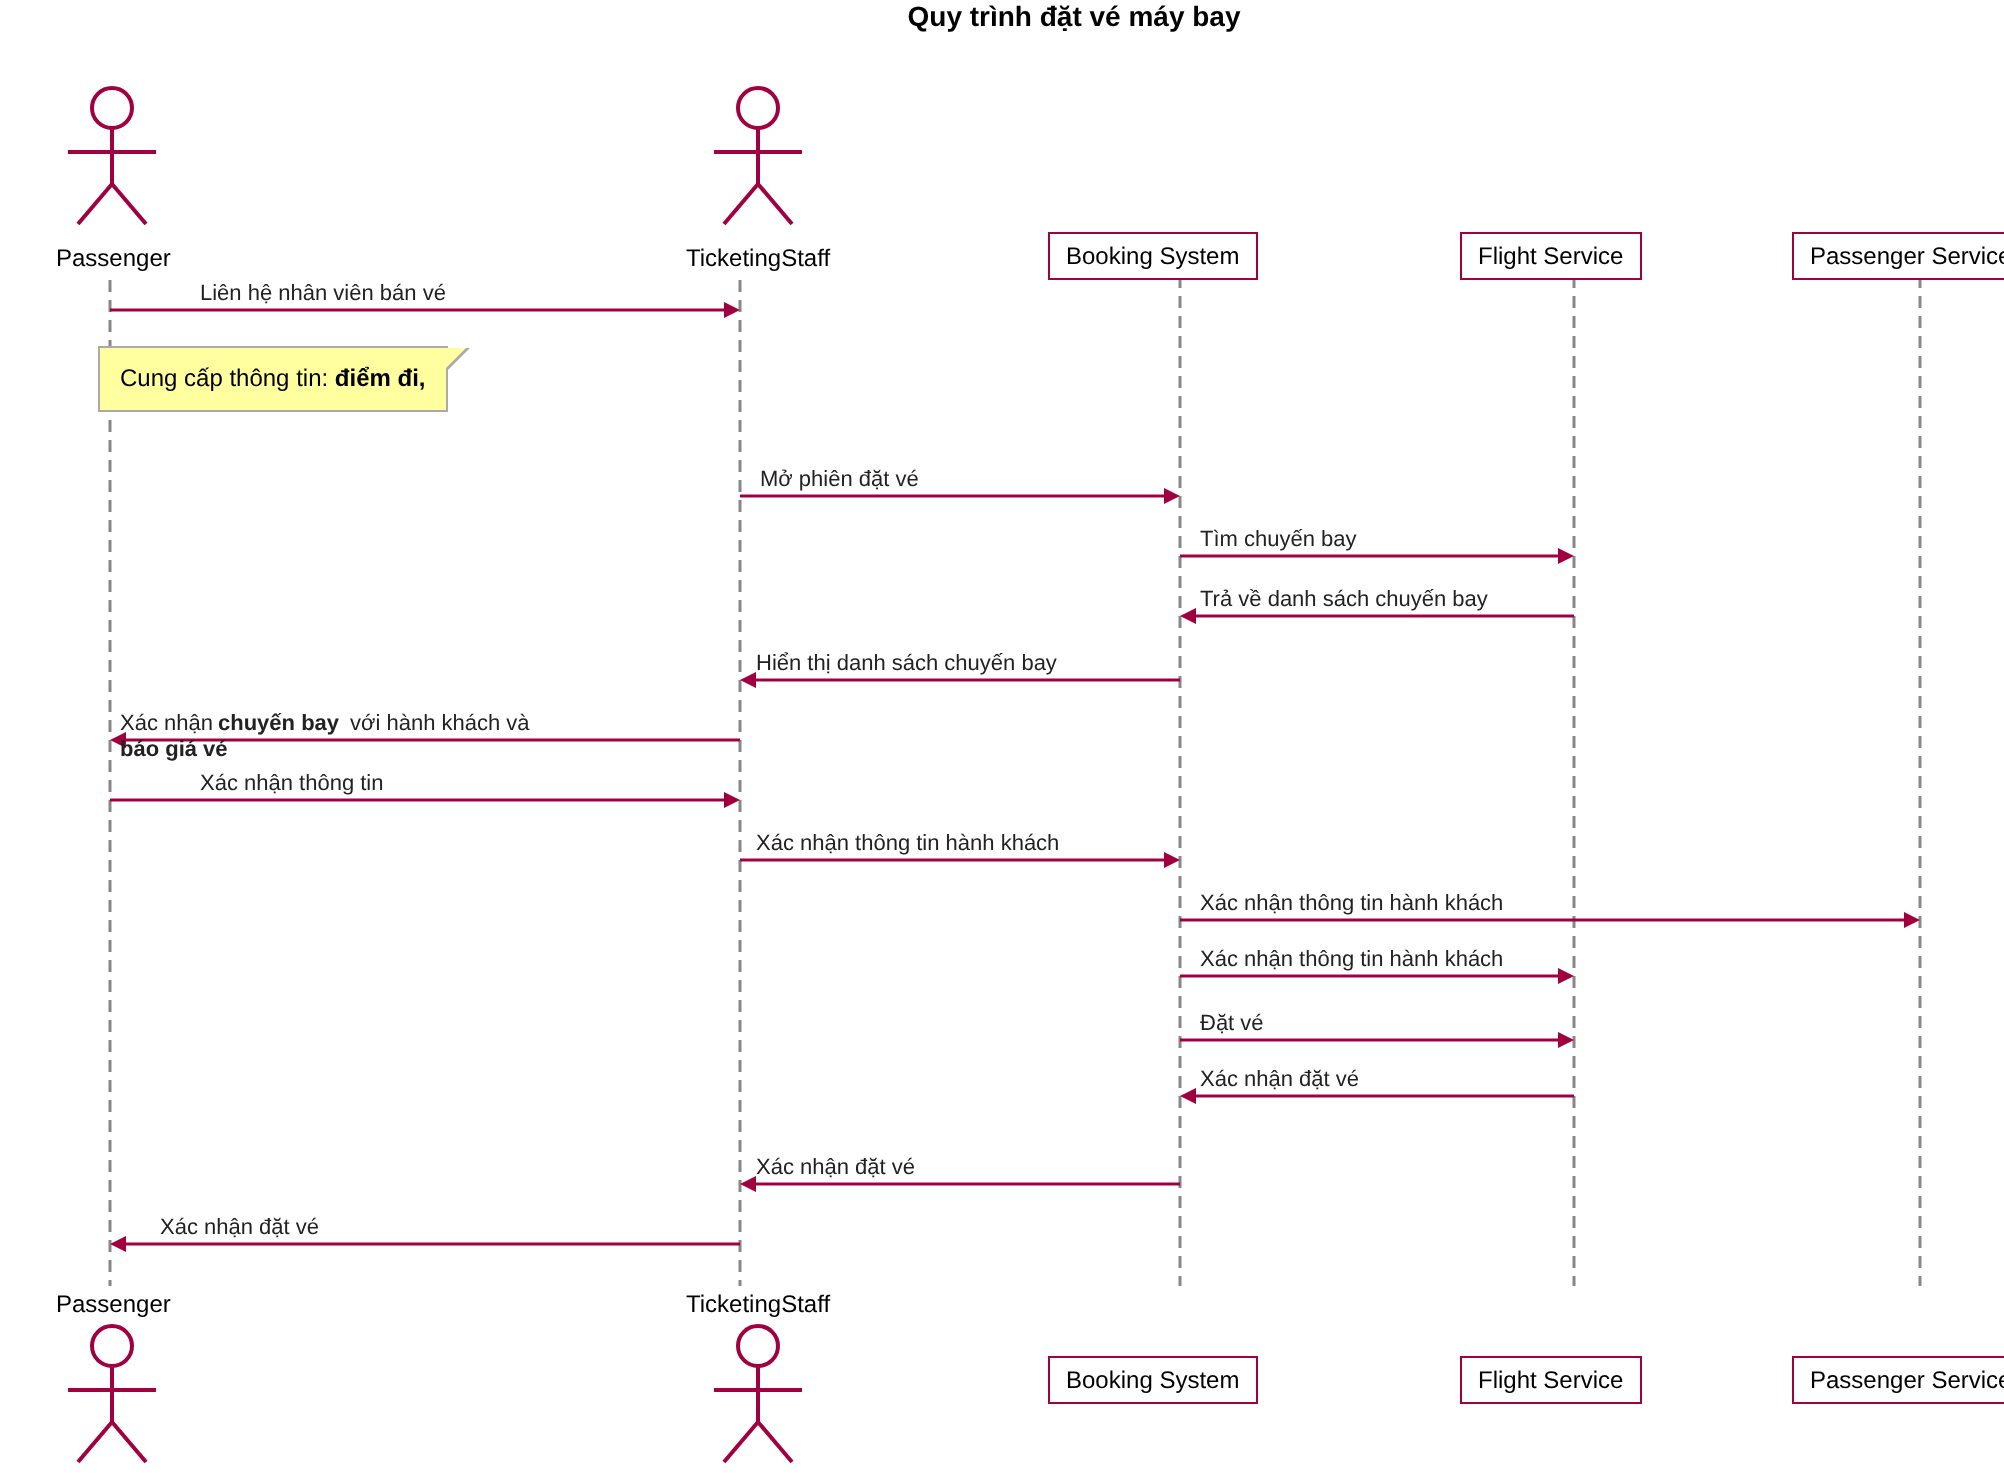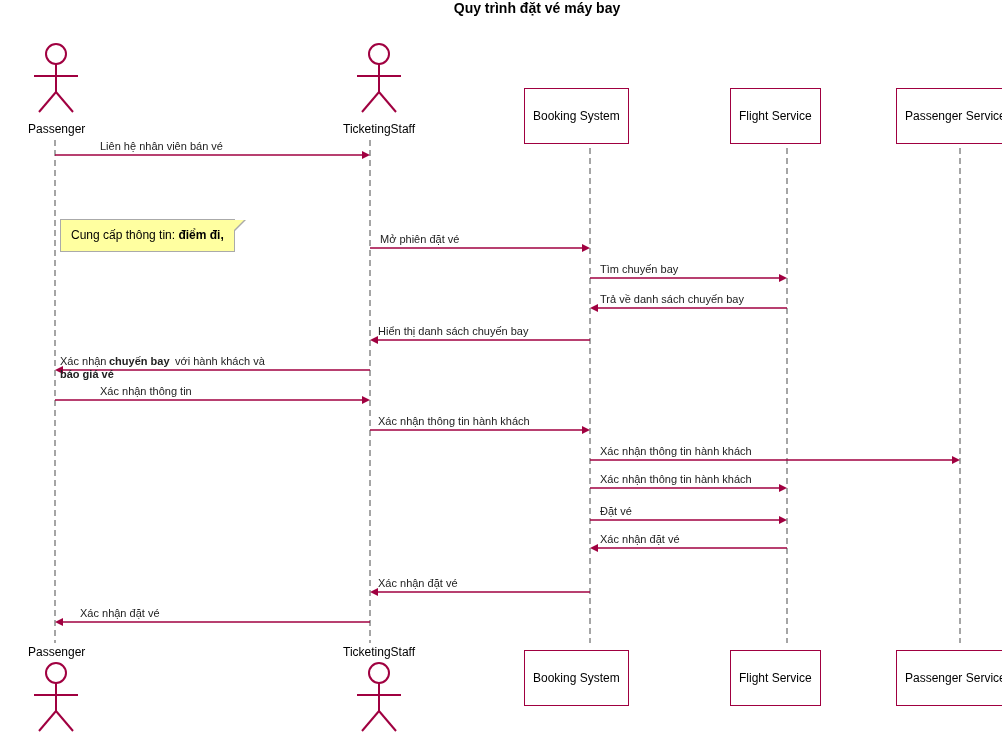--- a/index.html
+++ b/index.html
@@ -38,25 +38,26 @@
       text-align: center;
       margin-top: 2px;
     }
     svg.stick {
       display: block;
     }
     
     .box {
       position: absolute;
       border: 1.5px solid #a00040;
-      padding: 20px 8px;
+      padding: 4px 8px;
       background: #fff;
       font-size: 12px;
       text-align: center;
       white-space: nowrap;
+      margin-top: 28px;
     }
     
     svg#arrows {
       position: absolute;
       top: 0; left: 0;
       width: 1002px;
       height: 738px;
       pointer-events: none;
     }
   </style>
@@ -170,21 +171,21 @@
   </div>
 
   <div class="box" style="left:730px; top:88px;">
     <span>Flight Service</span>
   </div>
 
   <div class="box" style="left:896px; top:88px;">
     <span>Passenger Service</span>
   </div>
 
-  <div style="position:absolute; left:60px; top:173px; background:#ffffa0; border:1.5px solid #aaa; padding:6px 10px; font-size:12px; line-height:1.6; max-width:290px; z-index:10;margin-top:46px;">
+  <div style="position:absolute; left:49px; top:173px; background:#ffffa0; border:1.5px solid #aaa; padding:6px 10px; font-size:12px; line-height:1.6; max-width:290px; z-index:10;">
     <div style="position:absolute;top:0;right:-12px;width:0;height:0;border-top:12px solid #aaa;border-right:12px solid transparent;"></div>
     <div style="position:absolute;top:0;right:-10px;width:0;height:0;border-top:10px solid #ffffa0;border-right:10px solid transparent;"></div>
     <span>Cung cấp thông tin: <strong>điểm đi,</strong></span><br>
   </div>
 
   <div class="actor-top" style="left:28px; top:643px;">
     <div class="actor-label">Passenger</div>
     <svg class="stick" width="55" height="80">
       <circle cx="27" cy="14" r="10" stroke="#a00040" stroke-width="2" fill="none"></circle>
       <line x1="27" y1="24" x2="27" y2="52" stroke="#a00040" stroke-width="2"></line>

